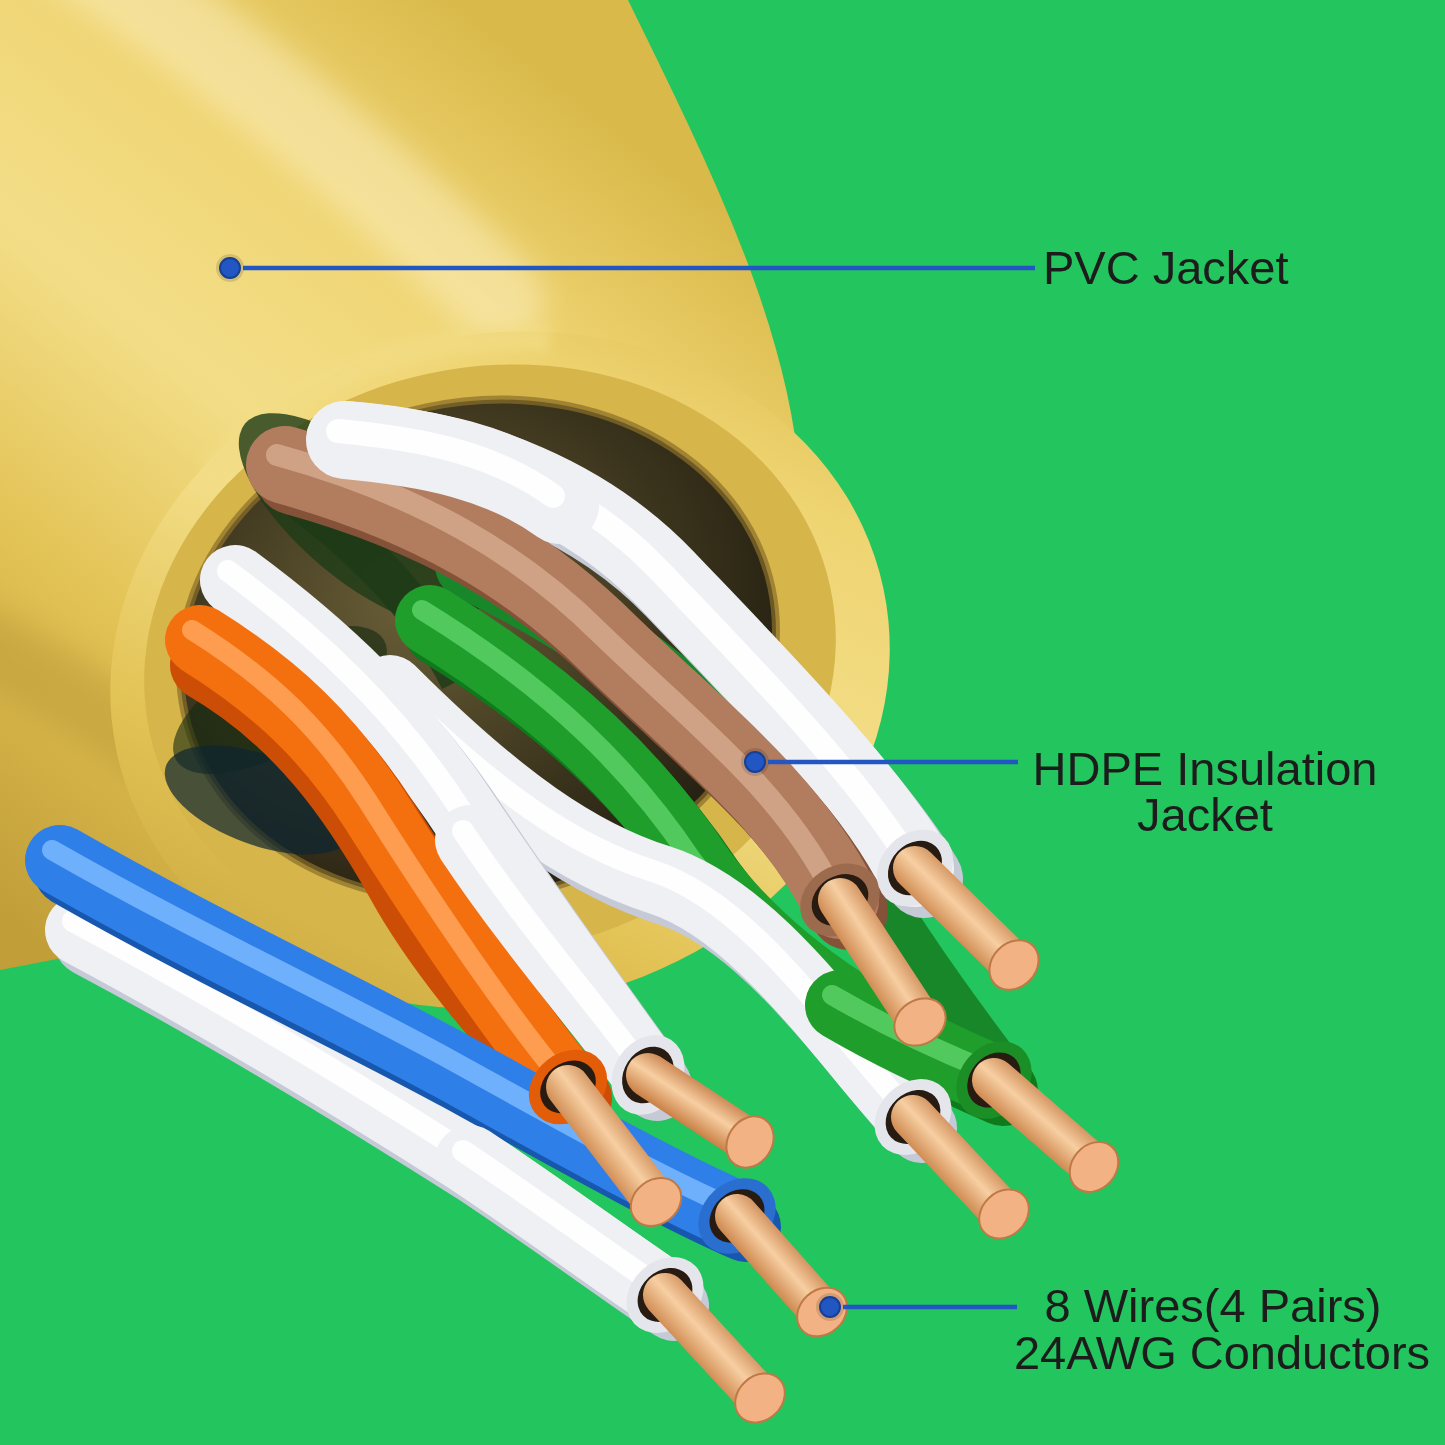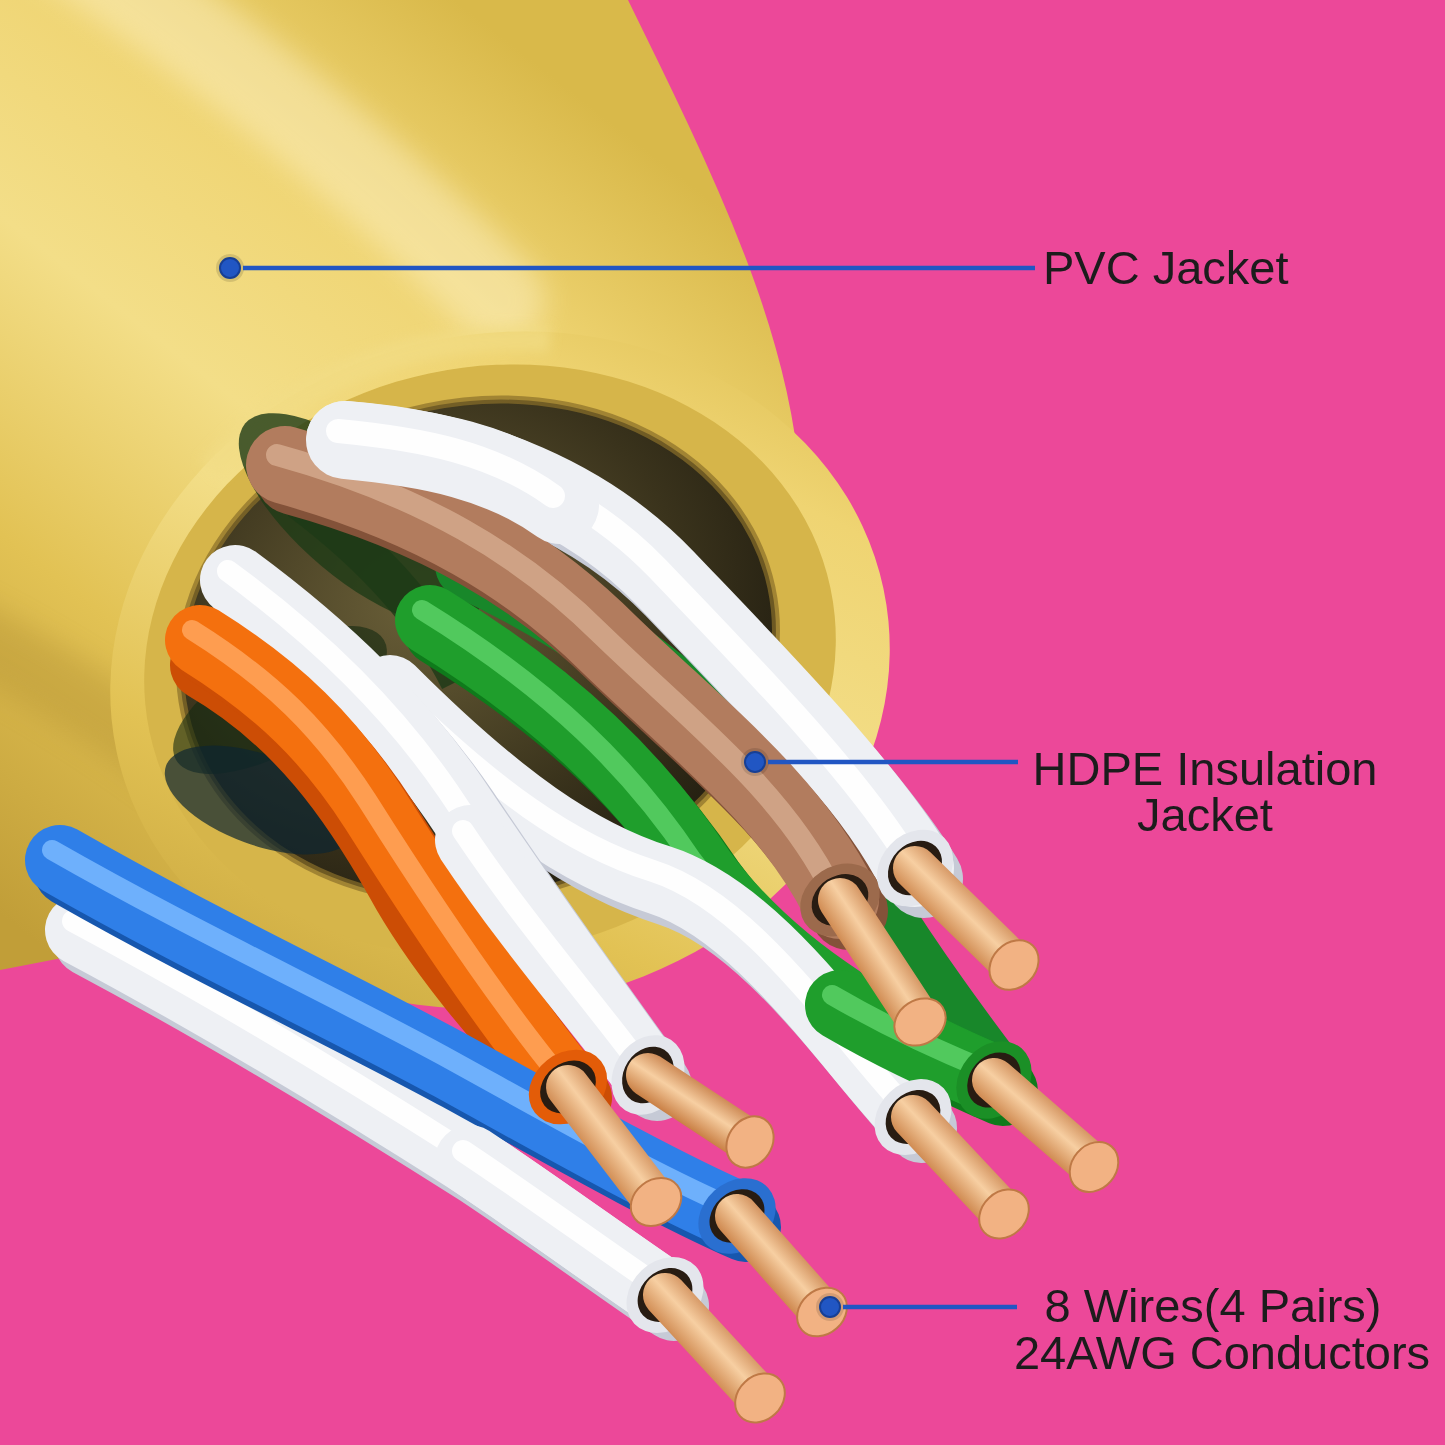--- a/index.html
+++ b/index.html
@@ -1,16 +1,16 @@
 <!DOCTYPE html>
 <html><head>
 <meta charset="utf-8">
 <style>
   html,body{margin:0;padding:0;background:#ffffff;}
-  .stage{position:relative;width:1445px;height:1445px;background:#ec4899;overflow:hidden;
+  .stage{position:relative;width:1445px;height:1445px;background:#22c55e;overflow:hidden;
          font-family:"Liberation Sans",sans-serif;}
   svg{display:block;}
   text{font-family:"Liberation Sans",sans-serif;}
 </style>
 </head>
 <body>
 
 <div class="stage">
 <svg width="1445" height="1445" viewBox="0 0 1445 1445">
   <defs>

